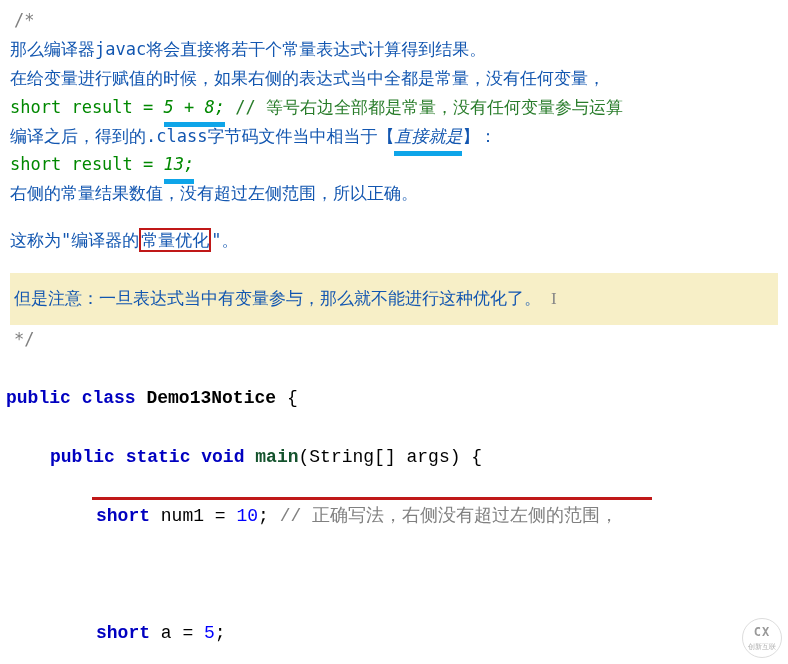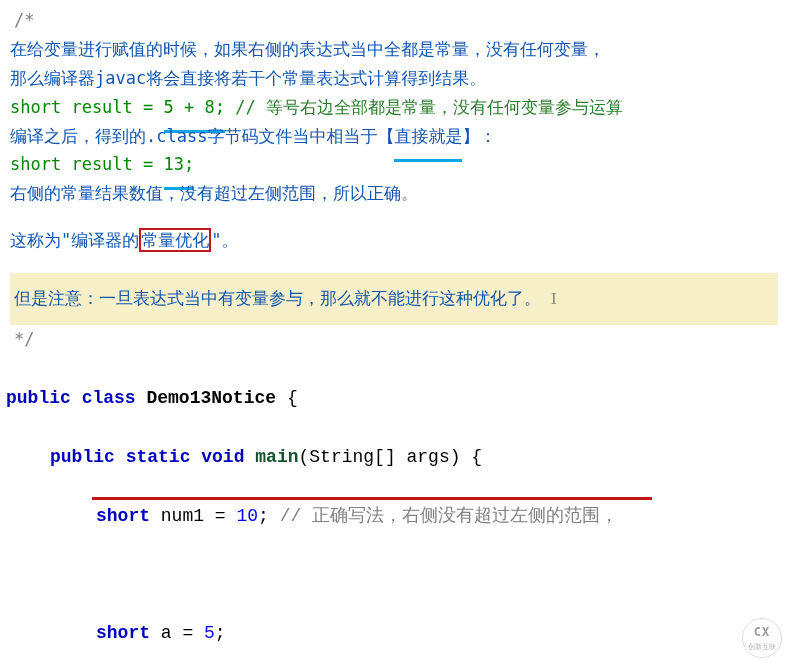--- a/index.html
+++ b/index.html
@@ -19,22 +19,23 @@
     .blue-text { color: #1256b0; }
     .green-code { color: #008800; font-family: Consolas, monospace; }
     .ch-green { color: #287c2a; }
     .highlight-line {
       background: #f7efc7;
       display: inline-block;
       width: 100%;
       padding: 11px 4px;
     }
     .underline-red {
-      border-bottom: 3px solid #0ea5e9;
-      padding-bottom: 13px;
+      border-bottom: 5px solid #0ea5e9;
+      padding-bottom: 5px;
+      font-style: italic;
     }
     .box-red {
       border: 2px solid #c01818;
       padding: 0 0;
     }
     .code-area {
       font-family: Consolas, "Courier New", monospace;
       font-size: 18px;
       line-height: 1.65;
       padding: 0 6px;
@@ -76,22 +77,22 @@
       letter-spacing: 1px;
       text-align: right;
     }
     .comment-star { color: #808080; font-family: Consolas, monospace; padding-left:4px;}
   </style>
 </head>
 <body>
 
 <div class="doc-area">
   <div class="comment-star">/*</div>
+  <div class="blue-text">那么编译器javac将会直接将若干个常量表达式计算得到结果。</div>
   <div class="blue-text">在给变量进行赋值的时候，如果右侧的表达式当中全都是常量，没有任何变量，</div>
-  <div class="blue-text">那么编译器javac将会直接将若干个常量表达式计算得到结果。</div>
   <div>
     <span class="green-code">short result = </span><span class="green-code underline-red">5 + 8;</span><span class="ch-green"> // 等号右边全部都是常量，没有任何变量参与运算</span>
   </div>
   <div>
     <span class="blue-text">编译之后，得到的.class字节码文件当中相当于【</span><span class="blue-text underline-red">直接就是</span><span class="blue-text">】：</span>
   </div>
   <div>
     <span class="green-code">short result = </span><span class="green-code underline-red">13;</span>
   </div>
   <div class="blue-text">右侧的常量结果数值，没有超过左侧范围，所以正确。</div>

